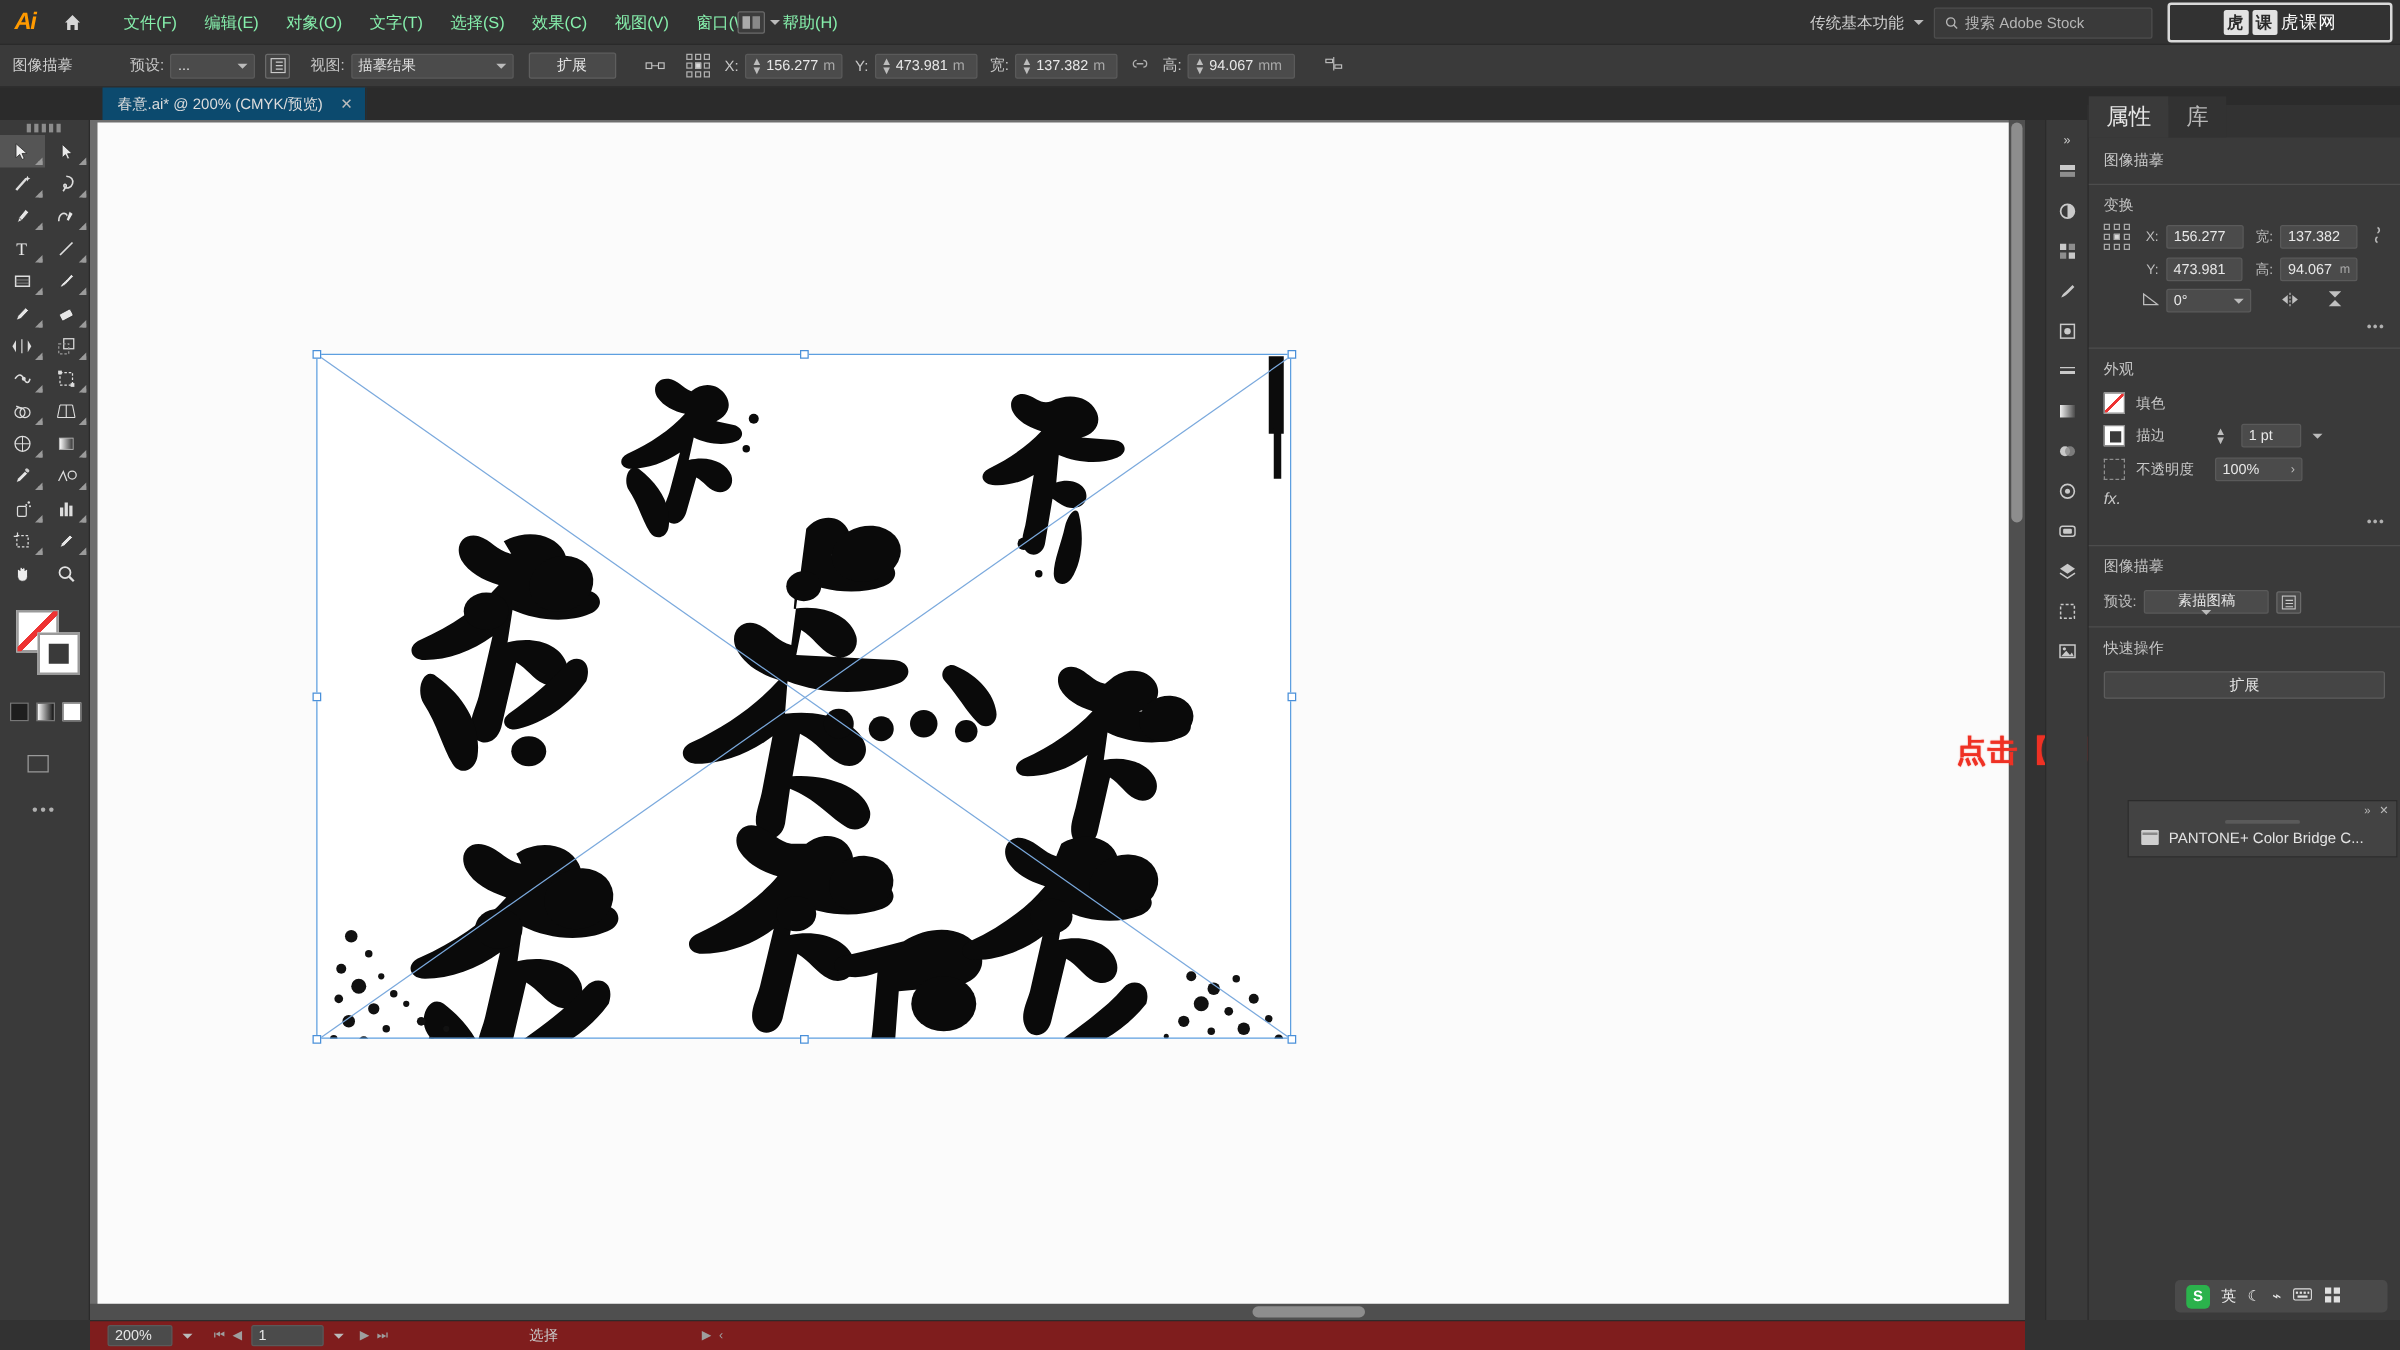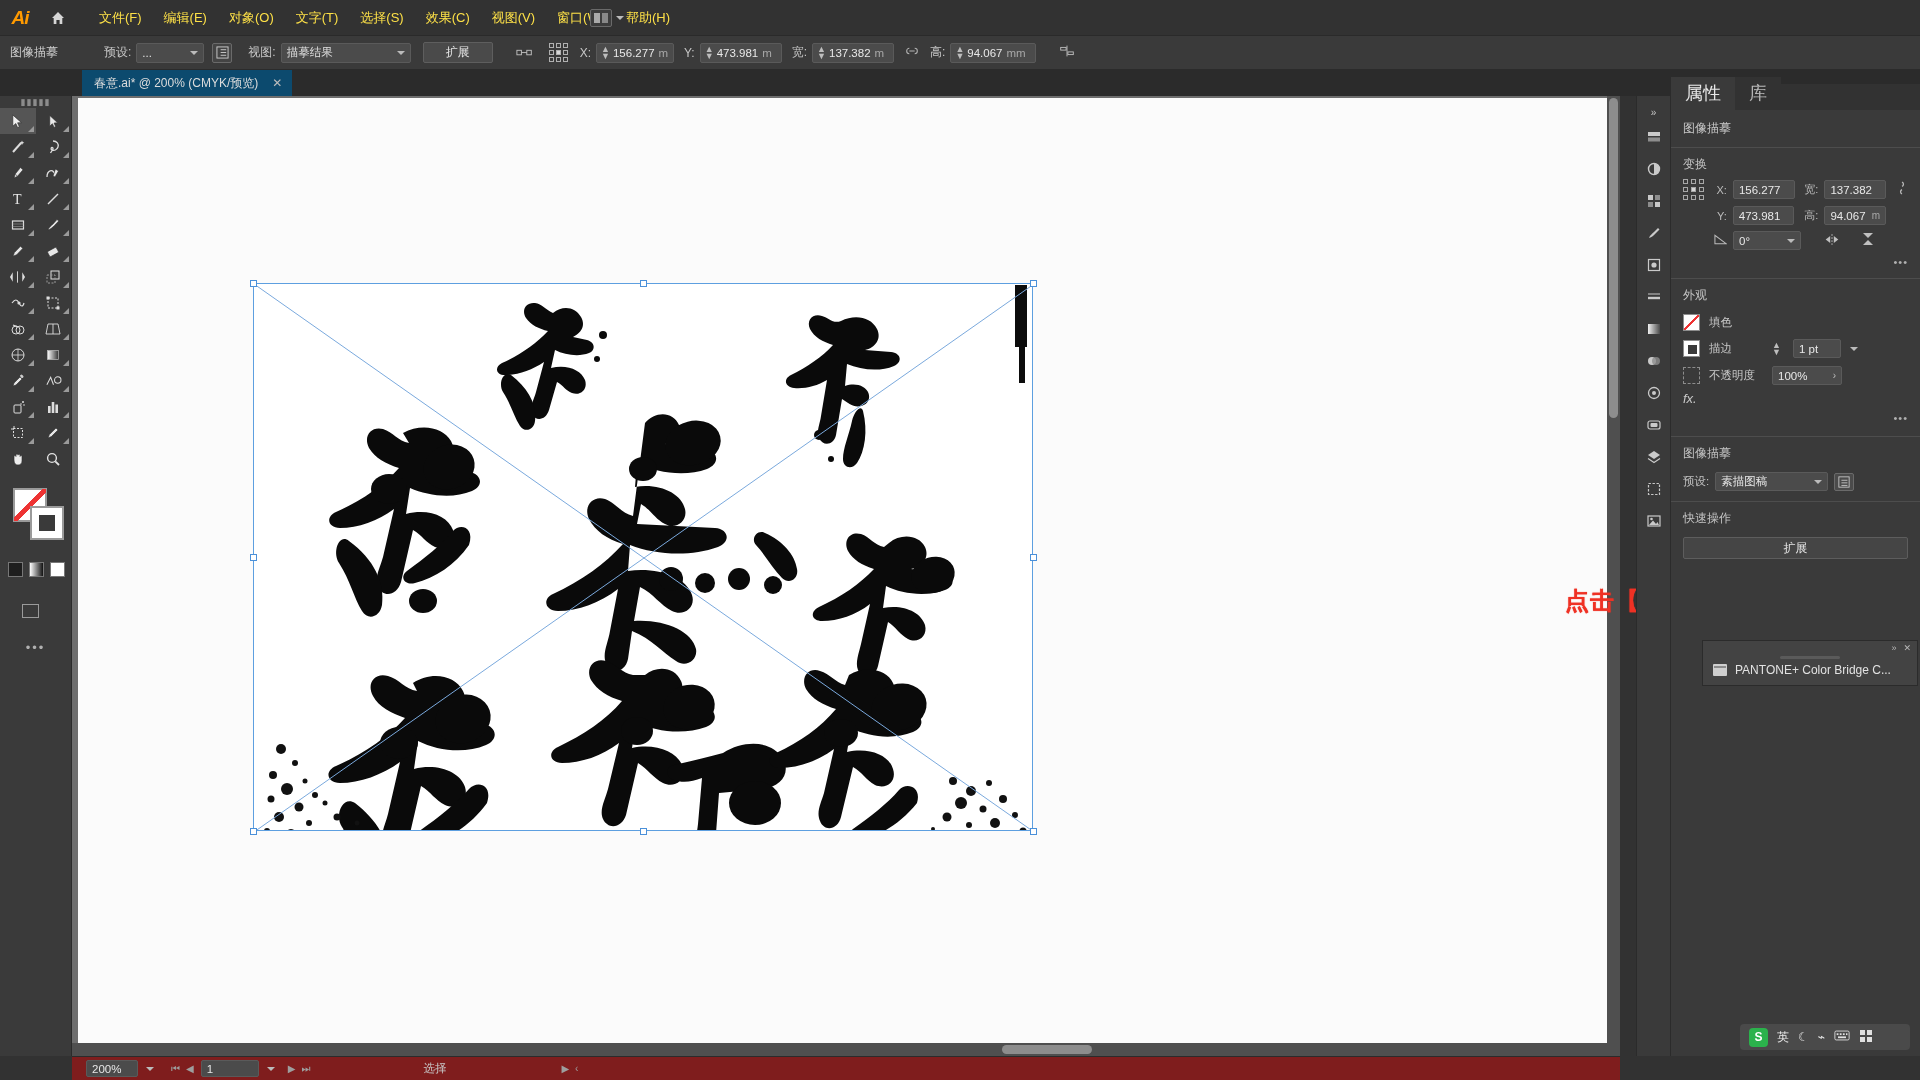--- a/index.html
+++ b/index.html
@@ -22,21 +22,21 @@
     width: 40px; height: 36px; display: flex; align-items: center; justify-content: center;
     color: #ff9a00; font-weight: bold; font-size: 19px; font-style: italic;
     letter-spacing: -1px;
   }
   .home-ico {
     width: 36px; height: 36px; display: flex; align-items: center; justify-content: center;
     color: #d6d6d6; font-size: 16px;
   }
   .menu-items { display: flex; align-items: center; margin-left: 12px; }
   .menu-item {
-    color: #fde047; font-size: 13px; padding: 4px 11px; cursor: default;
+    color: #86efac; font-size: 13px; padding: 4px 11px; cursor: default;
     white-space: nowrap;
   }
   .ws-switch {
     position: absolute; left: 590px; display: flex; align-items: center;
     color: #c8c8c8; font-size: 12px; gap: 4px;
   }
   .arrange-box {
     width: 22px; height: 18px; border: 1px solid #6a6a6a; border-radius: 2px;
     position: relative; background: #3c3c3c;
   }
@@ -302,20 +302,36 @@
     <div class="menu-item">文字(T)</div>
     <div class="menu-item">选择(S)</div>
     <div class="menu-item">效果(C)</div>
     <div class="menu-item">视图(V)</div>
     <div class="menu-item">窗口(W)</div>
     <div class="menu-item">帮助(H)</div>
   </div>
   <div class="ws-switch">
     <div class="arrange-box"></div>
     <div class="caret"></div>
+  </div>
+  <div class="menubar-right">
+    <div class="ws-name">传统基本功能</div>
+    <div class="caret"></div>
+    <div class="search-wrap">
+      <svg width="11" height="11" viewBox="0 0 12 12">
+          <circle cx="5" cy="5" r="3.6" fill="none" stroke="#b5b5b5" stroke-width="1.2"></circle>
+          <line x1="7.6" y1="7.6" x2="10.6" y2="10.6" stroke="#b5b5b5" stroke-width="1.2"></line>
+        </svg>
+      <span>搜索 Adobe Stock</span>
+    </div>
+    <div class="hk-logo">
+      <span class="box">虎</span>
+      <span class="box">课</span>
+      <span>虎课网</span>
+    </div>
   </div>
 </div>
 
 <div class="controlbar">
   <div class="cb-label">图像描摹</div>
 
   <div class="cb-field-label" style="margin-left:36px;">预设:</div>
   <div class="cb-select" style="width:68px;">
     <span>...</span>
     <span class="caret"></span>
@@ -956,21 +972,21 @@
       <span style="color:#bbb;font-size:10px;">›</span>
     </div>
   </div>
   <div style="padding:2px 12px 6px;color:#c8c8c8;font-style:italic;font-size:13px;">fx.</div>
   <div style="text-align:right;padding:0 12px 6px;color:#b0b0b0;font-size:11px;letter-spacing:1px;">•••</div>
   <div class="sec-sep"></div>
 
   <div class="sec-title">图像描摹</div>
   <div class="pre-row">
     <span style="color:#c0c0c0;font-size:11.5px;">预设:</span>
-    <div class="fld" style="width:113px;justify-content:space-between;">
+    <div class="fld" style="width:100px;justify-content:space-between;flex-direction:column;">
       <span>素描图稿</span>
       <span class="caret"></span>
     </div>
     <div style="width:20px;height:18px;border:1px solid #6a6a6a;background:#4b4b4b;border-radius:2px;display:flex;align-items:center;justify-content:center;">
       <svg width="12" height="12" viewBox="0 0 14 14">
           <rect x="1" y="1" width="12" height="12" fill="none" stroke="#ccc"></rect>
           <line x1="4" y1="5" x2="11" y2="5" stroke="#ccc"></line>
           <line x1="4" y1="8" x2="11" y2="8" stroke="#ccc"></line>
           <line x1="4" y1="11" x2="11" y2="11" stroke="#ccc"></line>
         </svg>

